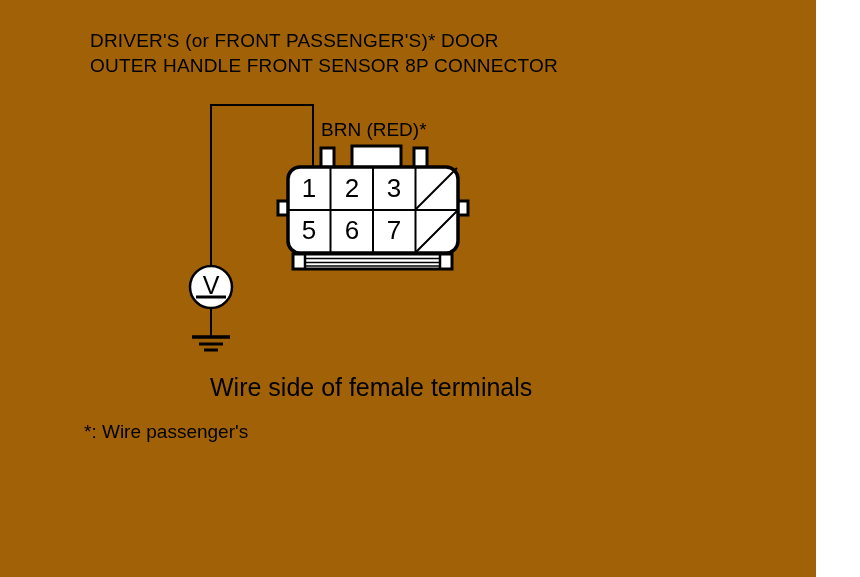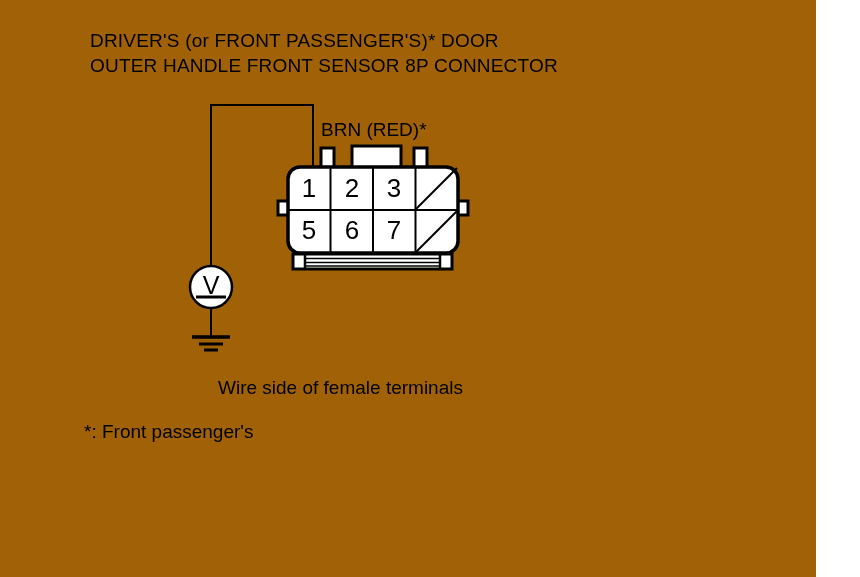--- a/index.html
+++ b/index.html
@@ -34,24 +34,23 @@
     font-size: 19px;
     line-height: 22px;
     white-space: nowrap;
     margin-top: 16px;
   }
 
   .caption {
     position: absolute;
     left: 210px;
     top: 376px;
-    font-size: 19px;
+    font-size: 25px;
     line-height: 23px;
     white-space: nowrap;
-    margin-left: 8px;
   }
 
   .footnote {
     position: absolute;
     left: 84px;
     top: 420px;
     font-size: 19px;
     line-height: 23px;
     white-space: nowrap;
   }
@@ -153,15 +152,15 @@
       <line x1="211" y1="308" x2="211" y2="336" stroke-width="2"></line>
       <line x1="192" y1="337" x2="230" y2="337" stroke-width="3.5"></line>
       <line x1="199" y1="344" x2="223" y2="344" stroke-width="3"></line>
       <line x1="204" y1="350" x2="218" y2="350" stroke-width="3"></line>
     </g>
 
   </svg>
 
   <div class="caption">Wire side of female terminals</div>
 
-  <div class="footnote">*: Front passenger's</div>
+  <div class="footnote">*: Wire passenger's</div>
 
 </div>
 
 </body></html>

